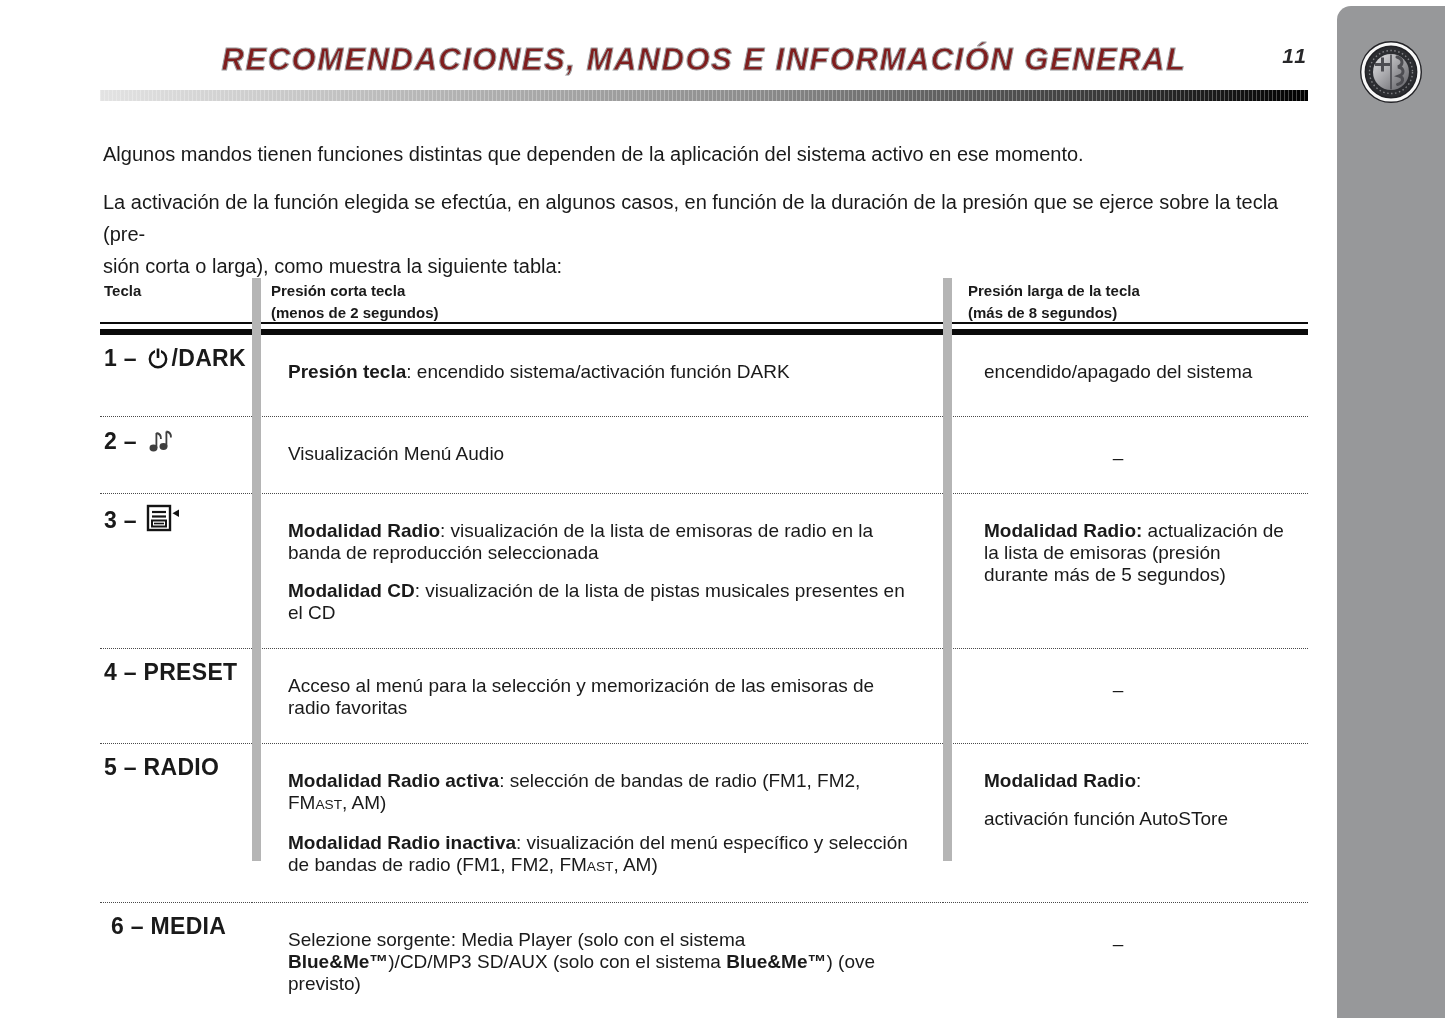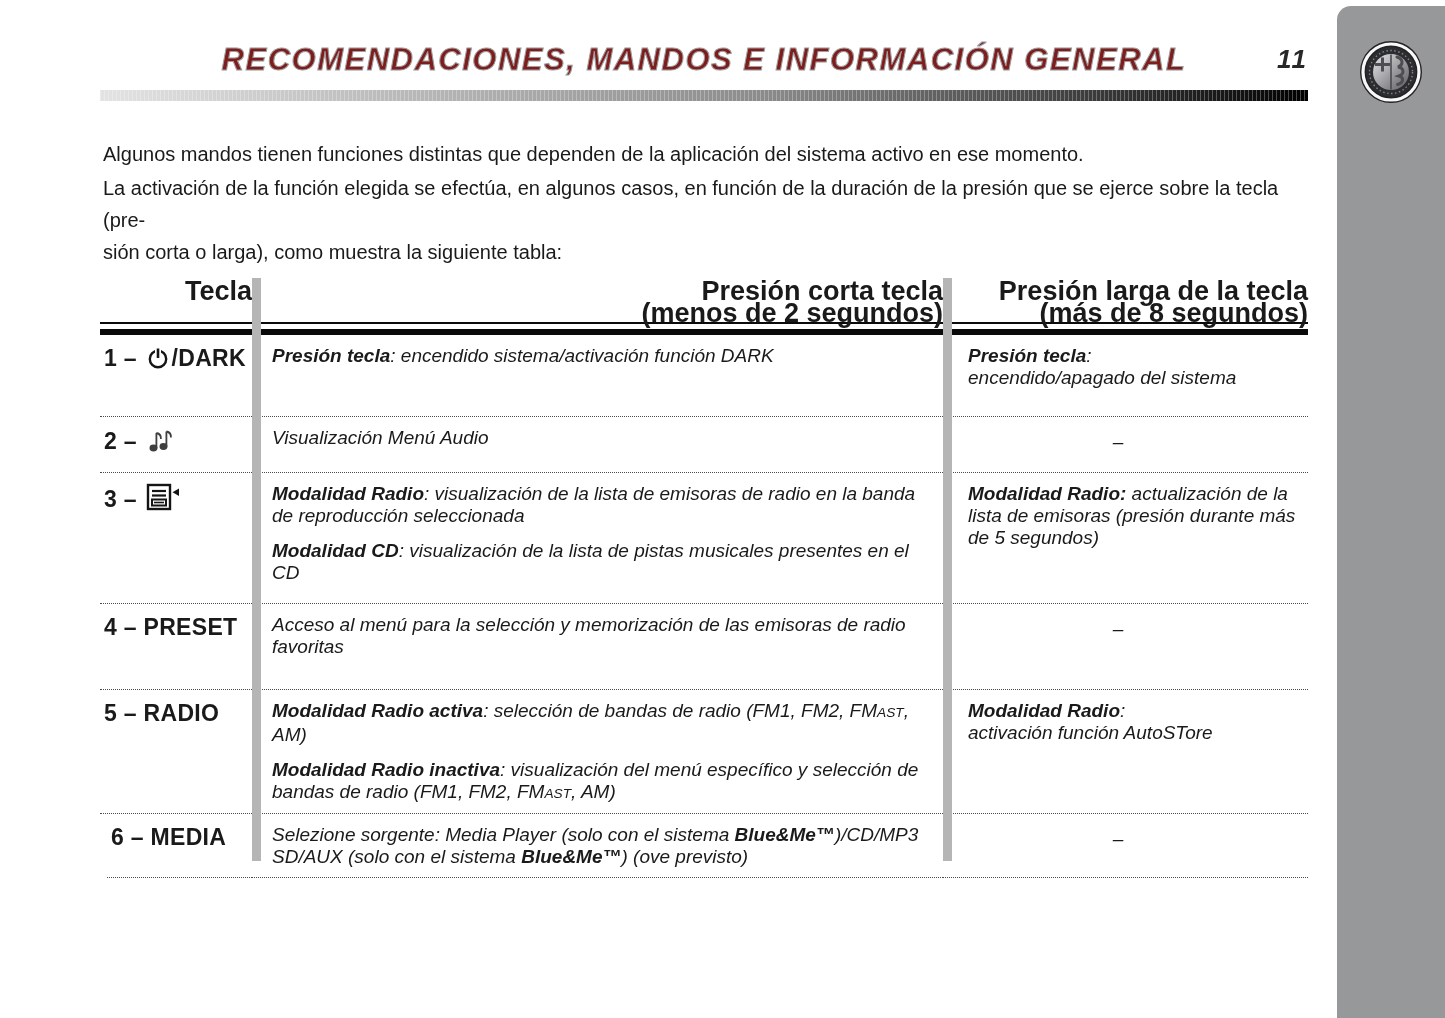--- a/index.html
+++ b/index.html
@@ -15,53 +15,53 @@
   }
   .logo-wrap{position:absolute;top:34px;left:22px;width:64px;height:64px;}
   
   .title{
     position:absolute;top:42px;left:100px;width:1208px;text-align:center;
     font-size:31px;font-weight:700;font-style:italic;letter-spacing:1.5px;
     color:#7f1d1d;-webkit-text-stroke:1px #9d9ea0;text-shadow:0 0 1px #a8a9ab;
     white-space:nowrap;margin:0;
   }
   .pagenum{
-    position:absolute;top:44px;right:137px;font-size:26px;font-style:italic;
+    position:absolute;top:44px;right:137px;font-size:21px;font-style:italic;
     font-weight:700;color:#28282a;letter-spacing:2px;
   }
   .rule-bar{
     position:absolute;top:90px;left:100px;width:1208px;height:11px;
     background:
       repeating-linear-gradient(90deg, rgba(255,255,255,.28) 0 1px, rgba(0,0,0,0) 1px 4px),
       linear-gradient(to right,#e3e3e3 0%,#b9b9b9 25%,#8b8b8b 55%,#3c3c3c 82%,#000 100%);
   }
   
   .intro{position:absolute;top:138px;left:103px;width:1215px;font-size:20px;line-height:32px;}
-  .intro .l1{margin-bottom:2px;}
+  .intro .l1{margin-bottom:16px;}
   
   .ftable{position:absolute;top:278px;left:100px;width:1208px;height:583px;}
   .col-bar{position:absolute;top:0;bottom:0;width:9px;background:#b5b5b5;z-index:5;}
   .col-bar.b1{left:152px;}
   .col-bar.b2{left:843px;}
   .thead{display:grid;grid-template-columns:152px 691px 365px;height:44px;}
-  .th{font-weight:700;font-size:27px;line-height:22px;text-align:right;}
+  .th{font-weight:700;font-size:15px;line-height:22px;}
   .th.key{padding-left:4px;padding-top:2px;}
   .th.short{padding-left:19px;padding-top:2px;}
   .th.long{padding-left:25px;padding-top:2px;}
   .head-rule{
     height:13px;
     background:linear-gradient(#0a0a0a 0 2px,#ffffff 2px 7px,#0a0a0a 7px 13px);
   }
   .row{display:grid;grid-template-columns:152px 691px 365px;}
   .cell{border-bottom:1px dotted #4a4a4a;padding-top:10px;padding-bottom:8px;box-sizing:border-box;}
   .cell.key{padding-left:4px;font-size:23px;font-weight:700;letter-spacing:.3px;white-space:nowrap;}
   .cell.short{padding-left:20px;padding-right:12px;font-size:19px;line-height:22px;}
   .cell.long{padding-left:25px;padding-right:6px;font-size:19px;line-height:22px;}
   .cell.long.dash{text-align:center;padding-top:14px;padding-right:40px;}
-  .cell p{margin:0;font-style:italic;}
+  .cell p{margin:16px;}
   .cell.short p + p{margin-top:13px;}
   .sb{font-weight:700;}
   .sn{font-weight:400;}
   .ssc{font-weight:400;font-size:0.72em;}
   .kicon{display:inline-block;vertical-align:-4px;margin:0 2px;}
   .kicon svg{display:block;}
 </style>
 </head>
 <body>
 
@@ -94,21 +94,20 @@
         <div class="row">
           <div class="cell key" style="min-height: 82px;"><span>1 – </span><span class="kicon"><svg width="24" height="24" viewBox="0 0 24 24">
                 <circle cx="12" cy="13" r="8.2" fill="none" stroke="#141414" stroke-width="2.4"></circle>
                 <line x1="12" y1="2.5" x2="12" y2="12" stroke="#ffffff" stroke-width="6"></line>
                 <line x1="12" y1="2.5" x2="12" y2="12" stroke="#141414" stroke-width="2.6"></line>
               </svg></span><span>/DARK</span></div>
           <div class="cell short">
             <p><span class="sb">Presión tecla</span><span class="sn">: encendido sistema/activación función DARK</span></p>
           </div>
           <div class="cell long">
-            <p><span class="sb">Presión tecla</span><span class="sn">:</span></p>
             <p><span class="sn">encendido/apagado del sistema</span></p>
           </div>
         </div>
         <div class="row">
           <div class="cell key" style="min-height: 56px;"><span>2 – </span><span class="kicon"><svg width="28" height="26" viewBox="0 0 28 26">
                 <g stroke="#3f3f3f" fill="none" stroke-width="1.8">
                   <ellipse cx="7.5" cy="21" rx="3.1" ry="2.5" fill="#3f3f3f"></ellipse>
                   <ellipse cx="17.5" cy="19.5" rx="3.1" ry="2.5" fill="#3f3f3f"></ellipse>
                   <line x1="10.4" y1="21" x2="10.4" y2="6"></line>
                   <line x1="20.4" y1="19.5" x2="20.4" y2="4.5"></line>

